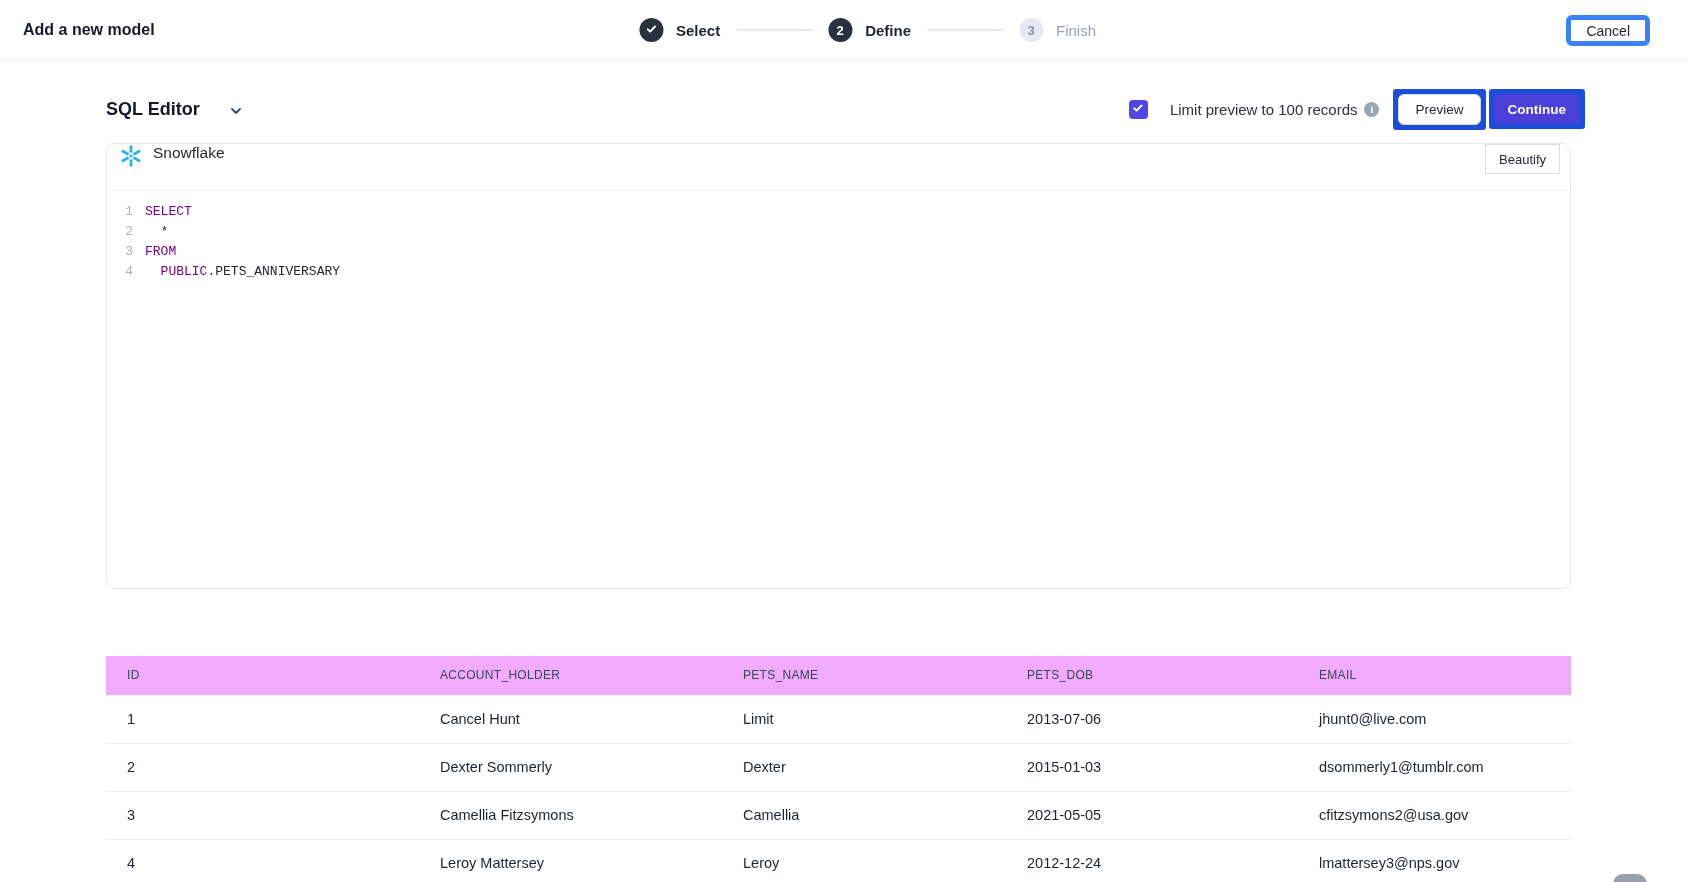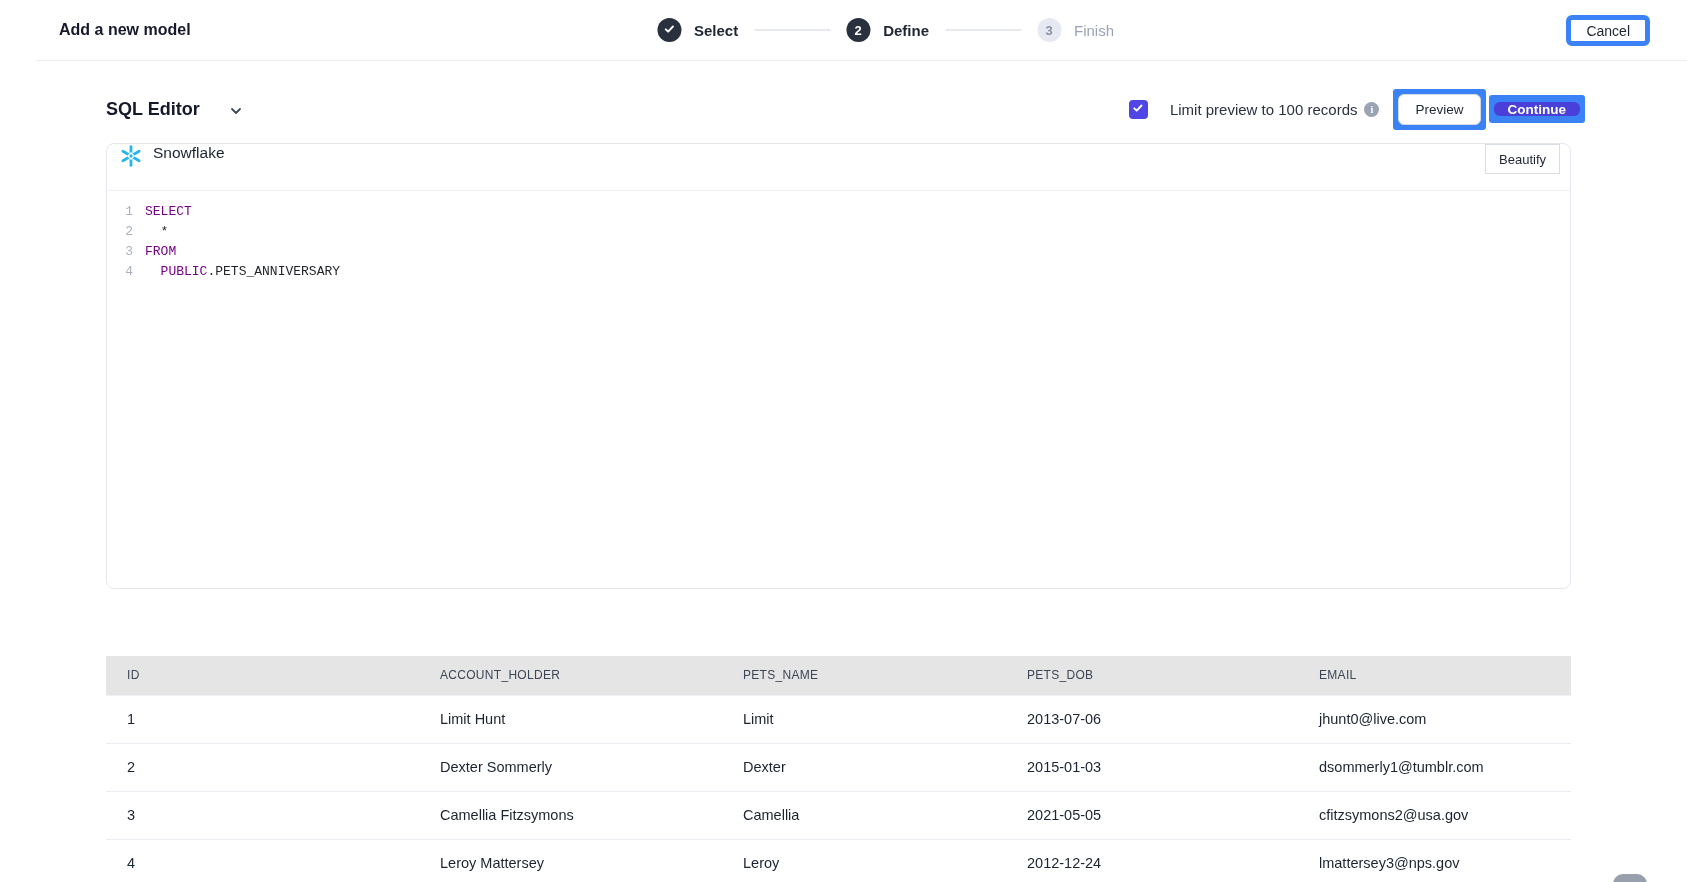--- a/index.html
+++ b/index.html
@@ -5,21 +5,21 @@
   * { margin:0; padding:0; box-sizing:border-box; }
   html,body { width:1687px; height:882px; overflow:hidden; }
   body {
     font-family:"Liberation Sans","DejaVu Sans",sans-serif;
     background:#ffffff; color:#1b2430; position:relative;
   }
 
   
   .app-header {
     position:absolute; top:0; left:0; right:0; height:61px;
-    background:#fff; border-bottom:1px solid #e9edf3;margin-left:36px;
+    background:#fff; border-bottom:1px solid #e9edf3;
   }
   .app-title {
     position:absolute; left:23px; top:50%; transform:translateY(-50%);
     font-size:16px; font-weight:700; color:#16192c;
   }
   .stepper {
     position:absolute; left:50%; top:50%; transform:translate(-50%,-50%);
     margin-left:24px; display:flex; align-items:center;
   }
   .step { display:flex; align-items:center; gap:13px; }
@@ -50,29 +50,29 @@
   .checkbox {
     width:19px; height:19px; border-radius:4px; background:#4f46e5;
     display:flex; align-items:center; justify-content:center; cursor:pointer; flex:none;
   }
   .limit-label { font-size:15px; color:#2a3140; margin-left:22px; }
   .info-icon {
     width:15px; height:15px; border-radius:50%; background:#9aa5b4; color:#fff;
     font-size:10px; font-weight:700; font-family:"Liberation Serif",serif;
     display:flex; align-items:center; justify-content:center; margin-left:7px; cursor:pointer;
   }
-  .hl { background:#3b82f6; padding:5px; border-radius:3px; }
+  .hl { background:#1d4ed8; padding:5px; border-radius:3px; }
   .hl + .hl { margin-left:3px; }
   .hl-preview { margin-left:14px; }
   .preview-btn {
     height:31px; padding:0 16px; background:#fff; border:1px solid #d4dae3; border-radius:6px;
     font-size:13.5px; font-weight:500; color:#1f2533; font-family:inherit; cursor:pointer;
   }
   .continue-btn {
-    height:14px; padding:0 14px; background:#4a3fd8; border:none; border-radius:6px;
+    height:30px; padding:0 14px; background:#4a3fd8; border:none; border-radius:6px;
     font-size:13.5px; font-weight:700; color:#fff; font-family:inherit; cursor:pointer;
   }
 
   
   .sql-card {
     position:absolute; left:106px; top:143px; width:1465px; height:446px;
     border:1px solid #e4e8ee; border-radius:8px; background:#fff;
   }
   .card-header {
     height:47px; display:flex; align-items:flex-start; padding:0 10px 0 12px;
@@ -93,21 +93,21 @@
   .code-text { white-space:pre; color:#1f2328; }
   .tok-keyword { color:#770088; }
   .tok-plain { color:#1f2328; }
 
   
   .preview-table {
     position:absolute; left:106px; top:656px; width:1465px;
     border-collapse:collapse; table-layout:fixed;
   }
   .preview-table thead th {
-    background:#e5e5e5; height:39px; font-size:12px; font-weight:500; color:#3c4656;
+    background:#f0abfc; height:39px; font-size:12px; font-weight:500; color:#3c4656;
     text-align:left; padding:0 8px 0 21px; letter-spacing:0.3px;
   }
   .preview-table tbody td {
     height:48px; font-size:14.5px; color:#1b2430;
     padding:0 8px 0 21px; border-bottom:1px solid #e9edf2;
   }
   .preview-table tbody tr:first-child td { border-top:1px solid #eef1f5; }
 
   .chat-widget {
     position:absolute; right:40px; top:874px; width:34px; height:34px;
@@ -225,21 +225,21 @@
         <th>ID</th>
         <th>ACCOUNT_HOLDER</th>
         <th>PETS_NAME</th>
         <th>PETS_DOB</th>
         <th>EMAIL</th>
       </tr>
     </thead>
   <tbody>
       <tr>
         <td>1</td>
-        <td>Limit Hunt</td>
+        <td>Cancel Hunt</td>
         <td>Limit</td>
         <td>2013-07-06</td>
         <td>jhunt0@live.com</td>
       </tr>
       <tr>
         <td>2</td>
         <td>Dexter Sommerly</td>
         <td>Dexter</td>
         <td>2015-01-03</td>
         <td>dsommerly1@tumblr.com</td>

